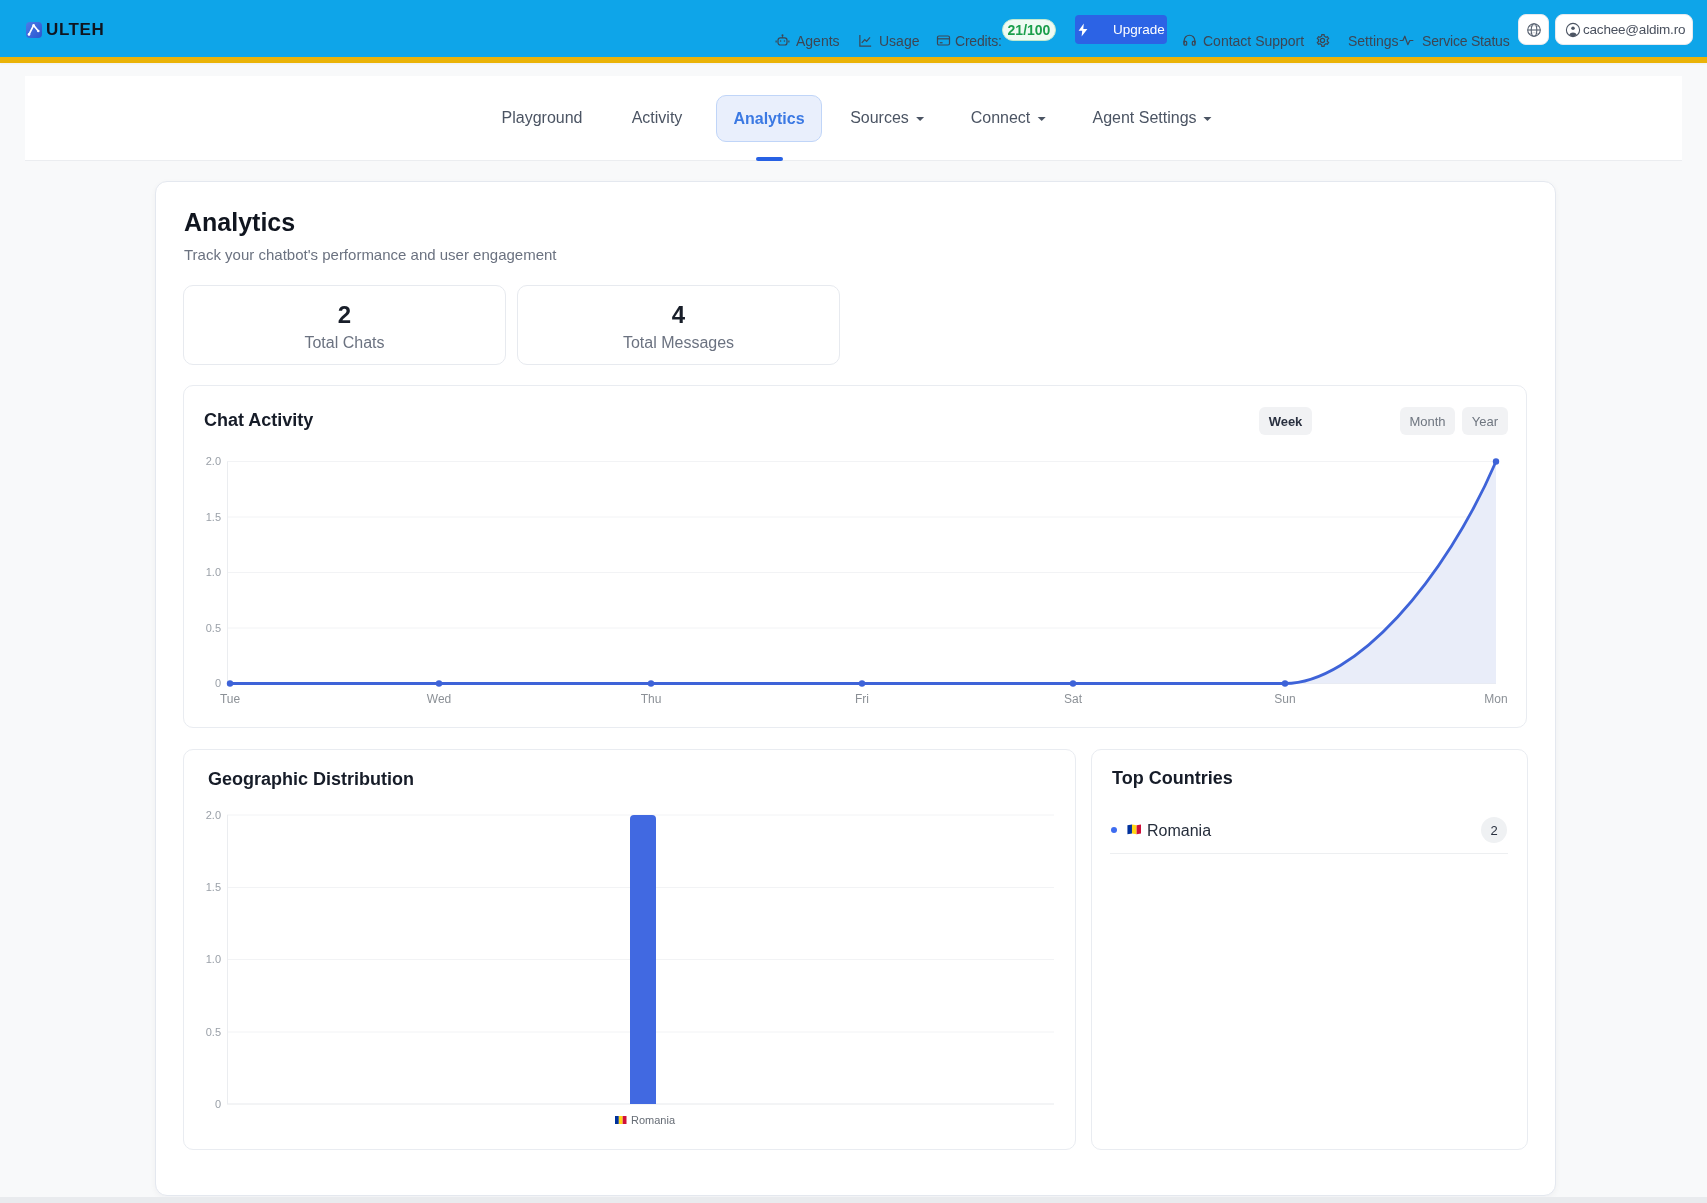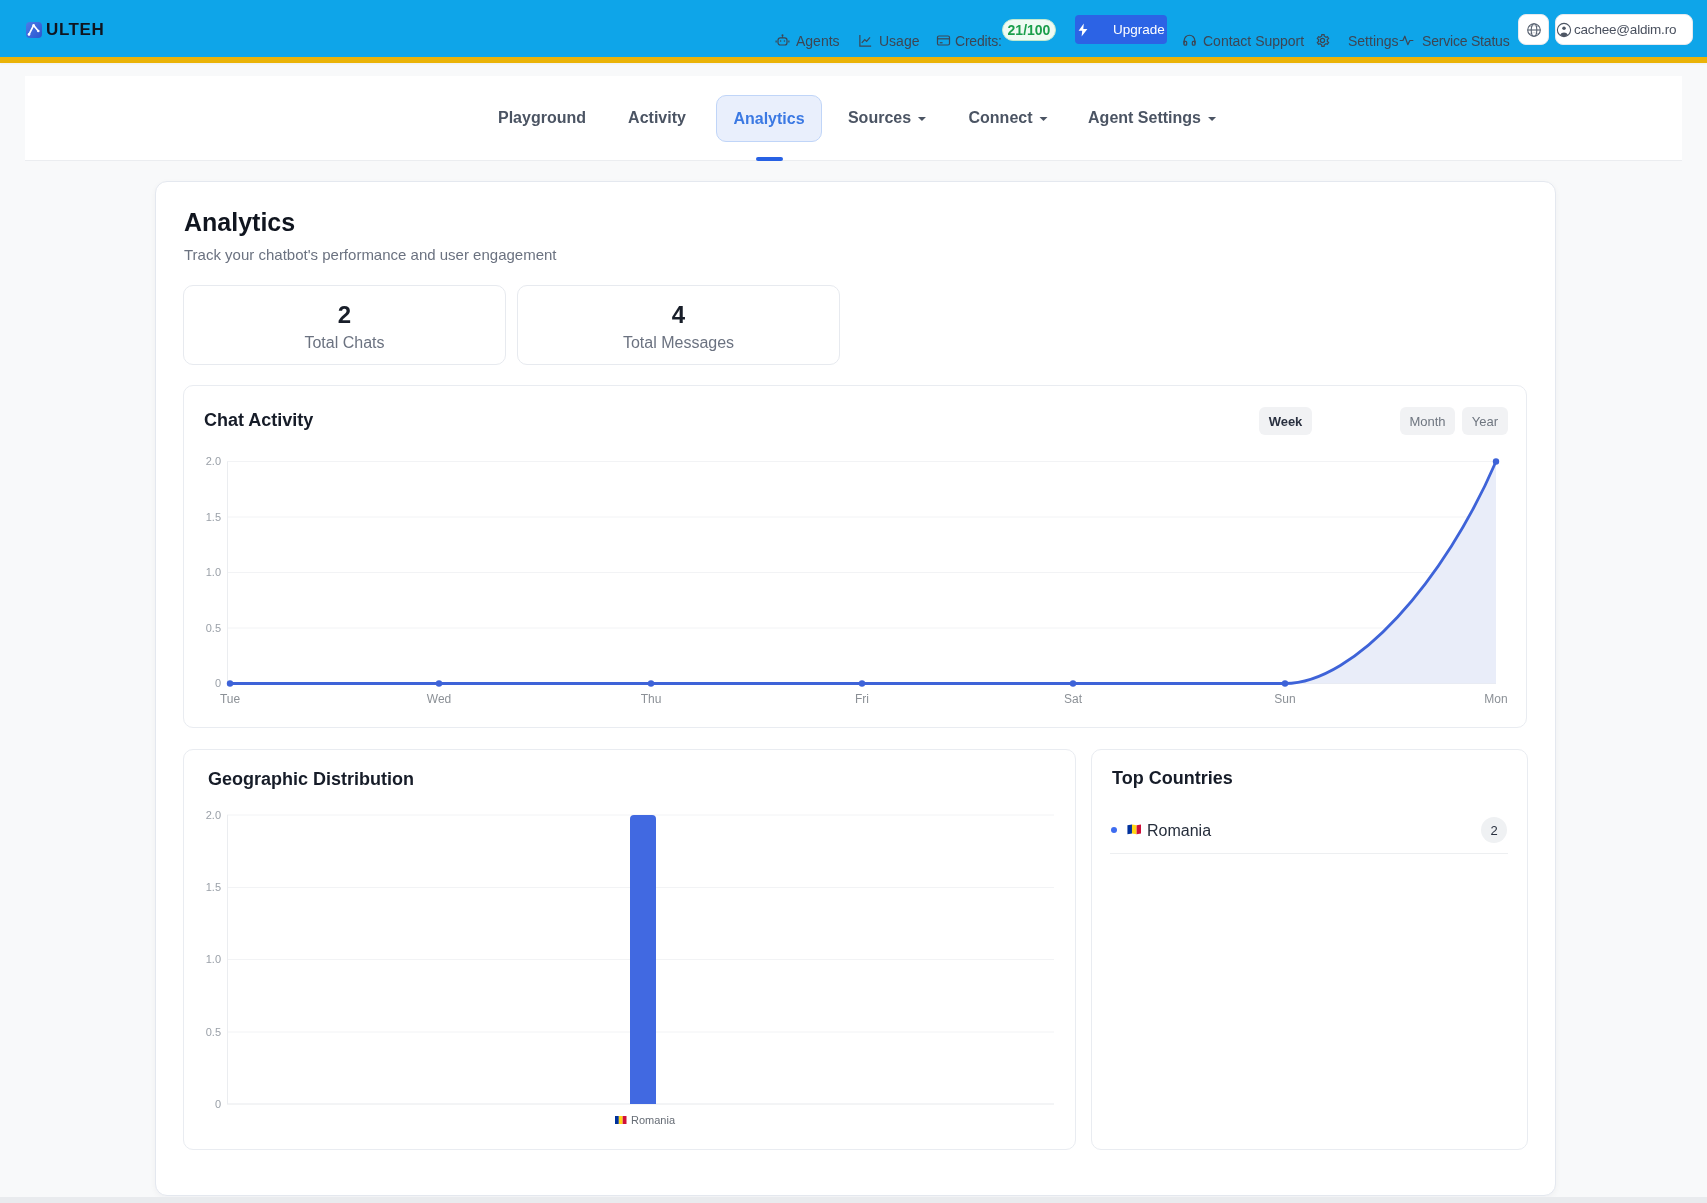--- a/index.html
+++ b/index.html
@@ -9,25 +9,25 @@
 
 
 #header { position:absolute; left:0; top:0; width:1707px; height:63px; background:#0ea5e9; border-bottom:6px solid #eab308; box-shadow:0 1px 2px rgba(0,0,0,.04); z-index:5; }
 #logo-badge { position:absolute; left:26px; top:22px; width:15.5px; height:15.5px; border-radius:4px; background:linear-gradient(135deg,#4c7ce8 0%,#2b55cf 100%); }
 #logo-text { position:absolute; left:46px; top:20px; font-size:17px; font-weight:bold; letter-spacing:.6px; color:#10151f; line-height:20px; }
 .hitem { position:absolute; top:9px; height:63px; display:flex; align-items:center; gap:6px; color:#3d4654; font-size:14px; }
 .hicon { width:15px; height:15px; flex:none; }
 #pill-credits { position:absolute; left:1002px; top:19px; width:54px; height:22px; border-radius:11px; background:#effaf3; border:1px solid #bfe9cf; color:#1a9e4b; font-size:14px; font-weight:bold; display:flex; align-items:center; justify-content:center; }
 #btn-upgrade { position:absolute; left:1075px; top:15px; width:92px; height:29px; border-radius:4px; background:#2c63e5; color:#fff; font-size:13.5px; display:flex; align-items:center; justify-content:center; gap:24px; }
 #btn-globe { position:absolute; left:1518px; top:14px; width:31px; height:31px; border-radius:8px; border:1px solid #e6e9ee; background:#fff; display:flex; align-items:center; justify-content:center; }
-#user-pill { position:absolute; left:1555px; top:14px; width:138px; height:31px; border-radius:8px; border:1px solid #e6e9ee; background:#fff; display:flex; align-items:center; gap:2px; color:#49505e; font-size:13.5px; letter-spacing:-0.2px; }
+#user-pill { position:absolute; left:1555px; top:14px; width:138px; height:31px; border-radius:8px; border:1px solid #e6e9ee; background:#fff; display:flex; align-items:center; gap:2px; padding-left:9px; color:#49505e; font-size:13.5px; letter-spacing:-0.2px; }
 
 
 #tabbar { position:absolute; left:25px; top:76px; width:1657px; height:85px; background:#fff; border-bottom:1px solid #ebedf0; }
-.tab { position:absolute; top:108px; transform:translateX(-50%); font-size:16px; color:#4b5463; font-weight:700; line-height:20px; white-space:nowrap; display:flex; align-items:center; gap:7px; }
+.tab { position:absolute; top:108px; transform:translateX(-50%); font-size:16px; color:#4b5463; font-weight:400; line-height:20px; white-space:nowrap; display:flex; align-items:center; gap:7px; }
 .caret { width:0; height:0; border-left:4px solid transparent; border-right:4px solid transparent; border-top:4.5px solid #4b5463; margin-top:2px; }
 #tab-analytics { position:absolute; left:716px; top:95px; width:106px; height:47px; border-radius:10px; background:#e9effc; border:1px solid #c0d5f8; display:flex; align-items:center; justify-content:center; color:#3b79e3; font-weight:600; font-size:16px; }
 #tab-underline { position:absolute; left:756px; top:157px; width:27px; height:4px; border-radius:2px; background:#2761e4; }
 
 
 #card { position:absolute; left:155px; top:181px; width:1401px; height:1015px; background:#fff; border:1px solid #e4e8ef; border-radius:12px; box-shadow:0 2px 6px rgba(16,24,40,.04); }
 #h-analytics { position:absolute; left:184px; top:207px; font-size:25px; font-weight:bold; color:#10151f; line-height:31px; }
 #h-sub { position:absolute; left:184px; top:245px; font-size:15px; color:#6b7280; line-height:20px; }
 .statcard { position:absolute; top:285px; height:80px; background:#fff; border:1px solid #e7eaef; border-radius:10px; text-align:center; }
 .statnum { margin-top:15px; font-size:24px; font-weight:bold; color:#181e29; line-height:28px; }

